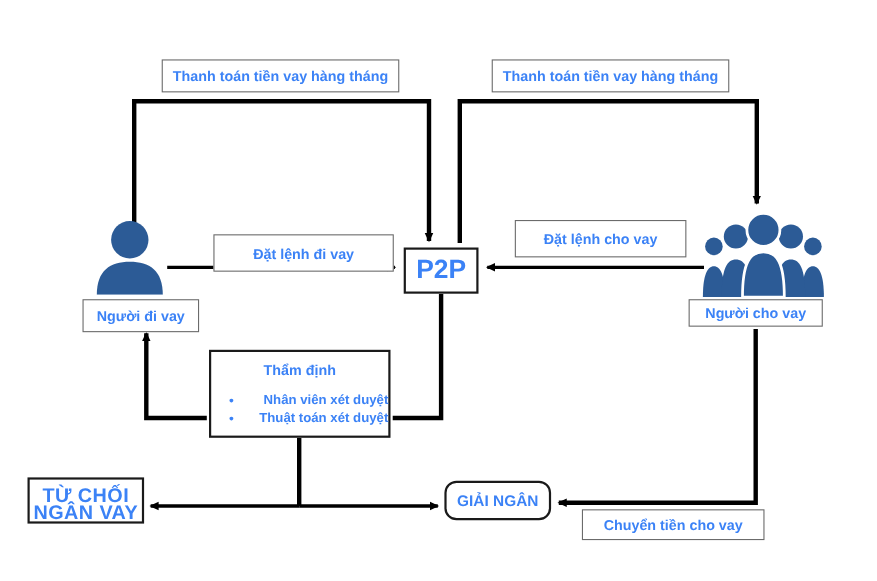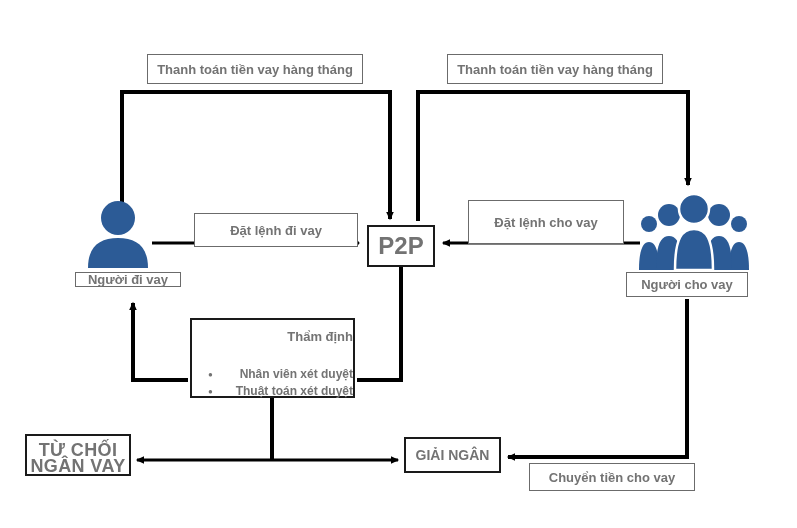--- a/index.html
+++ b/index.html
@@ -2,44 +2,44 @@
 <html><head>
 <meta charset="utf-8">
 <style>
   html,body{margin:0;padding:0;background:#ffffff;}
   body{width:797px;height:528px;font-family:"Liberation Sans",sans-serif;overflow:hidden;}
   #canvas{position:relative;width:797px;height:528px;background:#fff;}
   svg.lines{position:absolute;left:0;top:0;width:797px;height:528px;pointer-events:none;}
 
   .box{position:absolute;background:#ffffff;border:1px solid #5a5a5a;
        box-sizing:border-box;display:flex;align-items:center;justify-content:center;
-       text-align:center;color:#737373;font-size:13px;font-weight:bold;z-index:5;}
+       text-align:center;color:#3b82f6;font-size:13px;font-weight:bold;z-index:5;}
   .box.thin{border:1px solid #6b6b6b;}
   .box.strong{border:2px solid #1a1a1a;}
 
   
   #lbl-pay-left{left:147px;top:54px;width:216px;height:30px;}
   #lbl-pay-right{left:447px;top:54px;width:216px;height:30px;}
   #lbl-order-borrow{left:194px;top:213px;width:164px;height:34px;}
-  #lbl-order-lend{left:468px;top:200px;width:156px;height:44px;}
+  #lbl-order-lend{left:468px;top:200px;width:156px;height:34px;}
   #lbl-transfer{left:529px;top:463px;width:166px;height:28px;}
 
   
-  #lbl-borrower{left:75px;top:272px;width:106px;height:15px;font-weight:bold;}
+  #lbl-borrower{left:75px;top:272px;width:106px;height:30px;font-weight:bold;}
   #lbl-lender{left:626px;top:272px;width:122px;height:25px;font-weight:bold;text-align:right;}
 
   
   #node-p2p{left:367px;top:225px;width:68px;height:42px;font-size:24px;font-weight:bold;}
   #node-appraisal{left:190px;top:318px;width:165px;height:80px;display:block;
       padding:7px 0 0 0;}
   #node-reject{left:25px;top:434px;width:106px;height:42px;display:block;
       padding-top:6px;font-size:18px;line-height:16px;letter-spacing:.4px;}
-  #node-disburse{left:404px;top:437px;width:97px;height:36px;font-size:14px;}
+  #node-disburse{left:404px;top:437px;width:97px;height:36px;font-size:14px;border-radius:11px;}
 
-  .appraisal-title{font-size:13px;font-weight:bold;text-align:right;margin:2px 0 22px 0;}
+  .appraisal-title{font-size:13px;font-weight:bold;text-align:center;margin:2px 0 11px 0;}
   .appraisal-list{list-style:none;margin:0;padding:0 0 0 16px;text-align:right;}
   .appraisal-list li{font-size:12px;font-weight:bold;line-height:17px;position:relative;padding-left:12px;}
   .appraisal-list li:before{content:"\25CF";position:absolute;left:0;top:0;font-size:8px;line-height:17px;}
 
   .reject-line{display:block;text-align:center;font-weight:bold;}
 
   
   .person{position:absolute;z-index:4;}
   #icon-borrower{left:82px;top:196px;width:72px;height:72px;}
   #icon-lender{left:638px;top:192px;width:112px;height:78px;}

